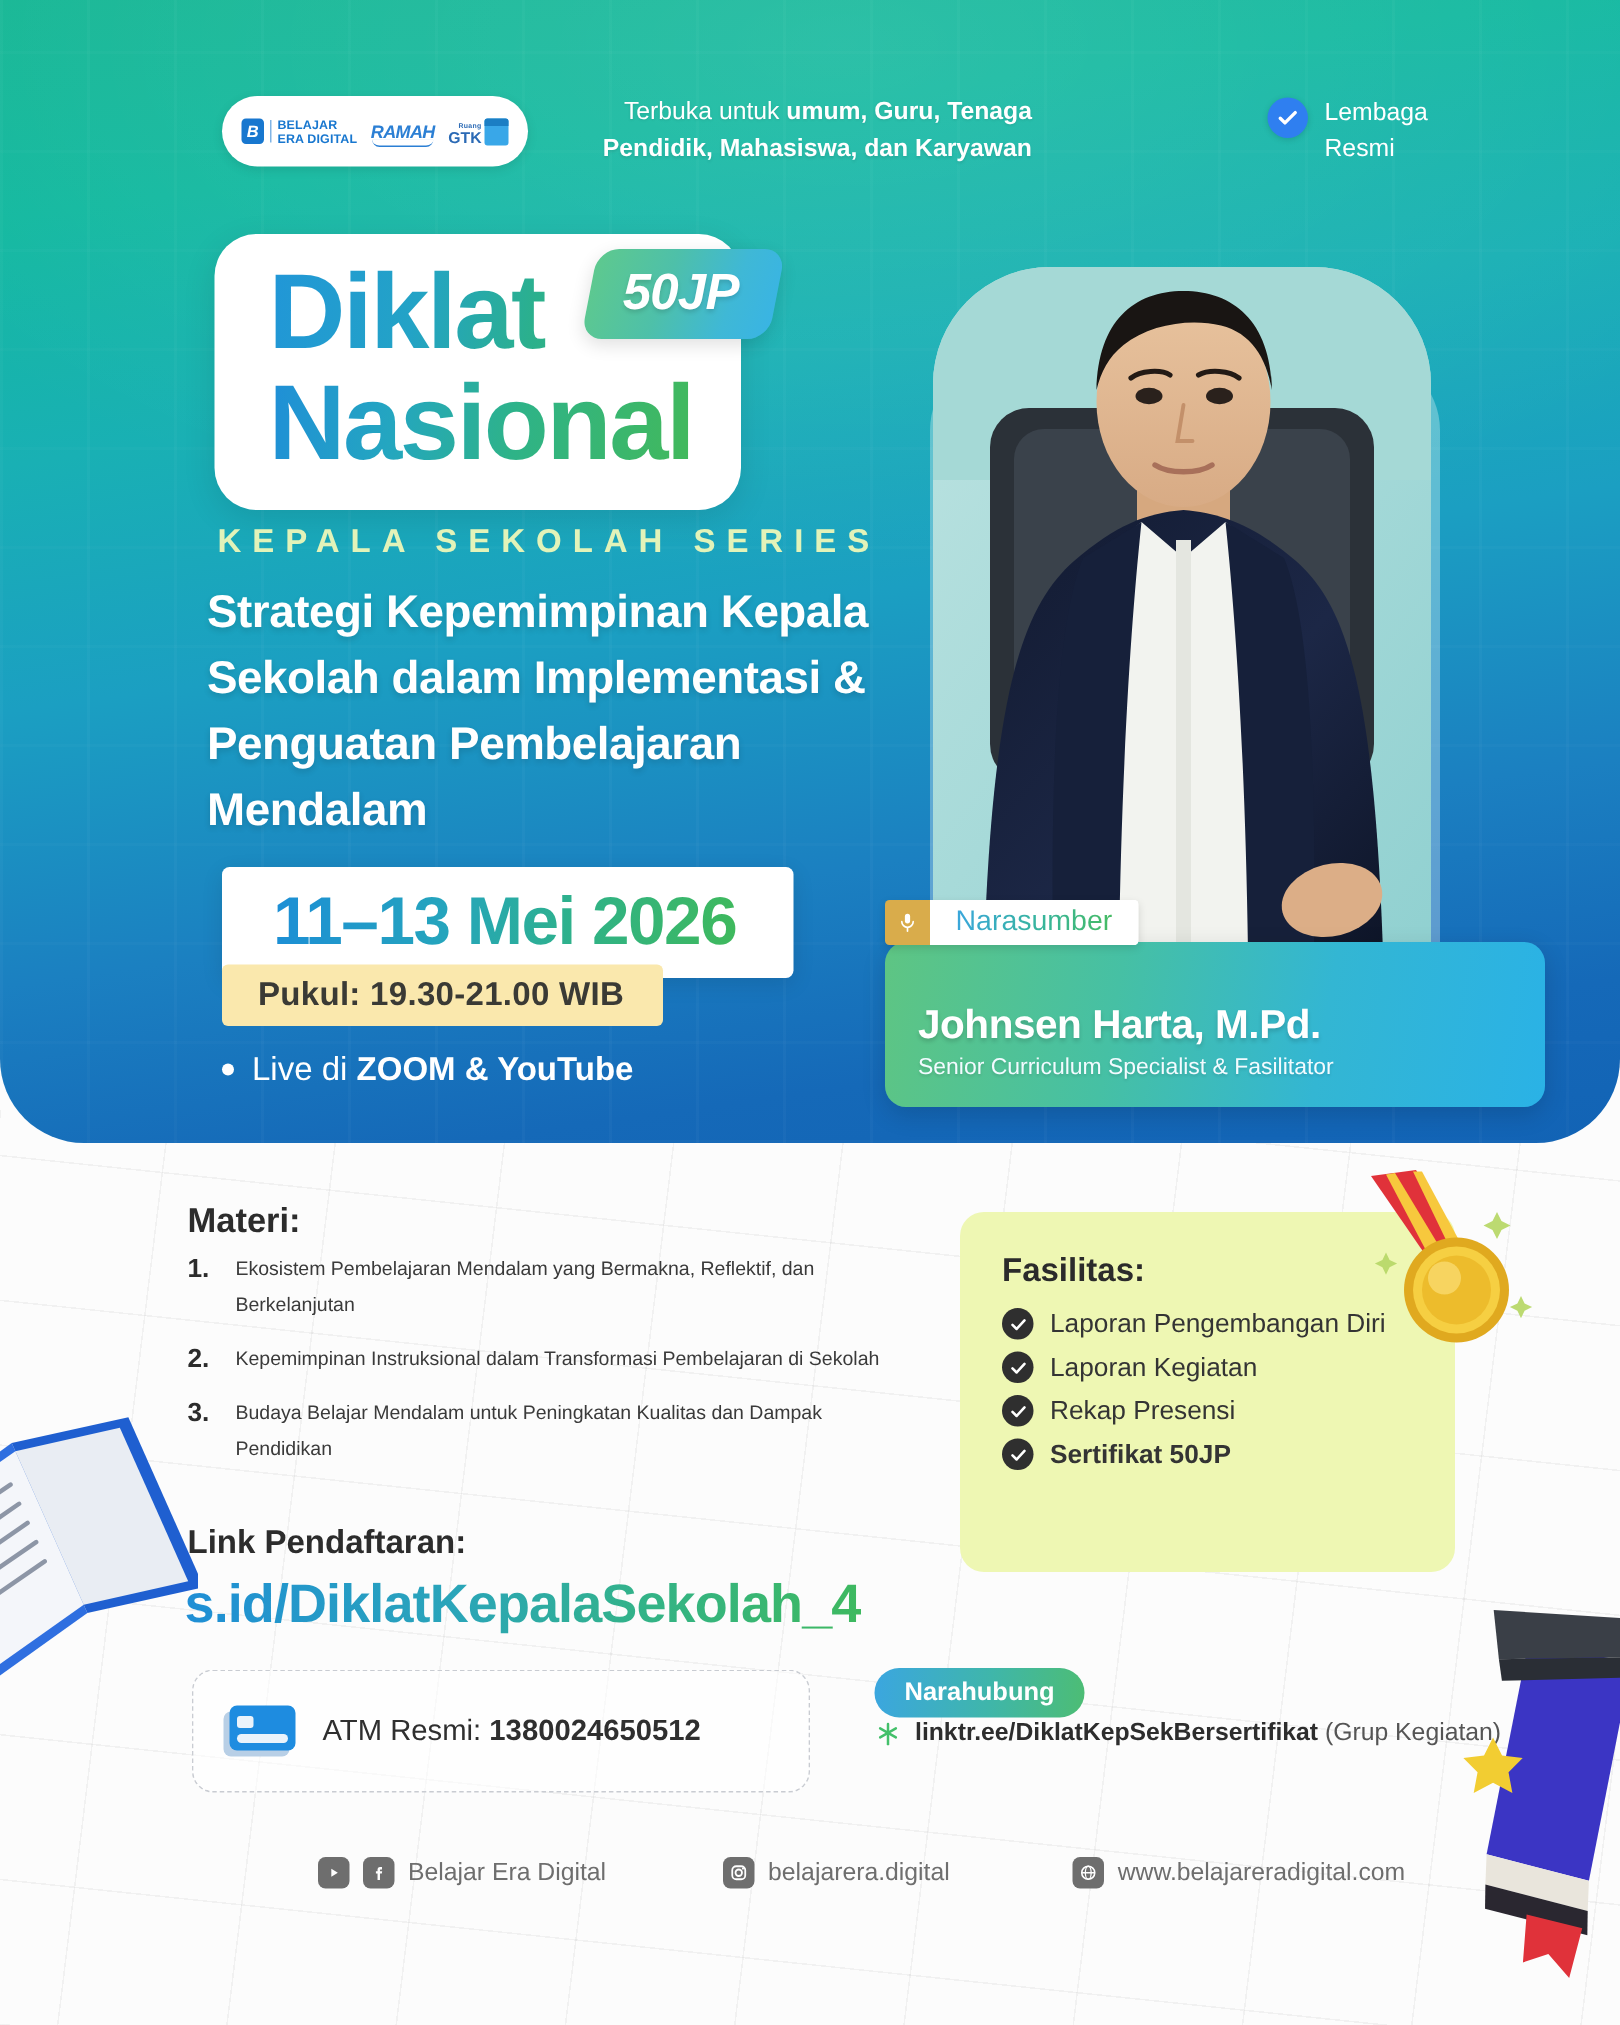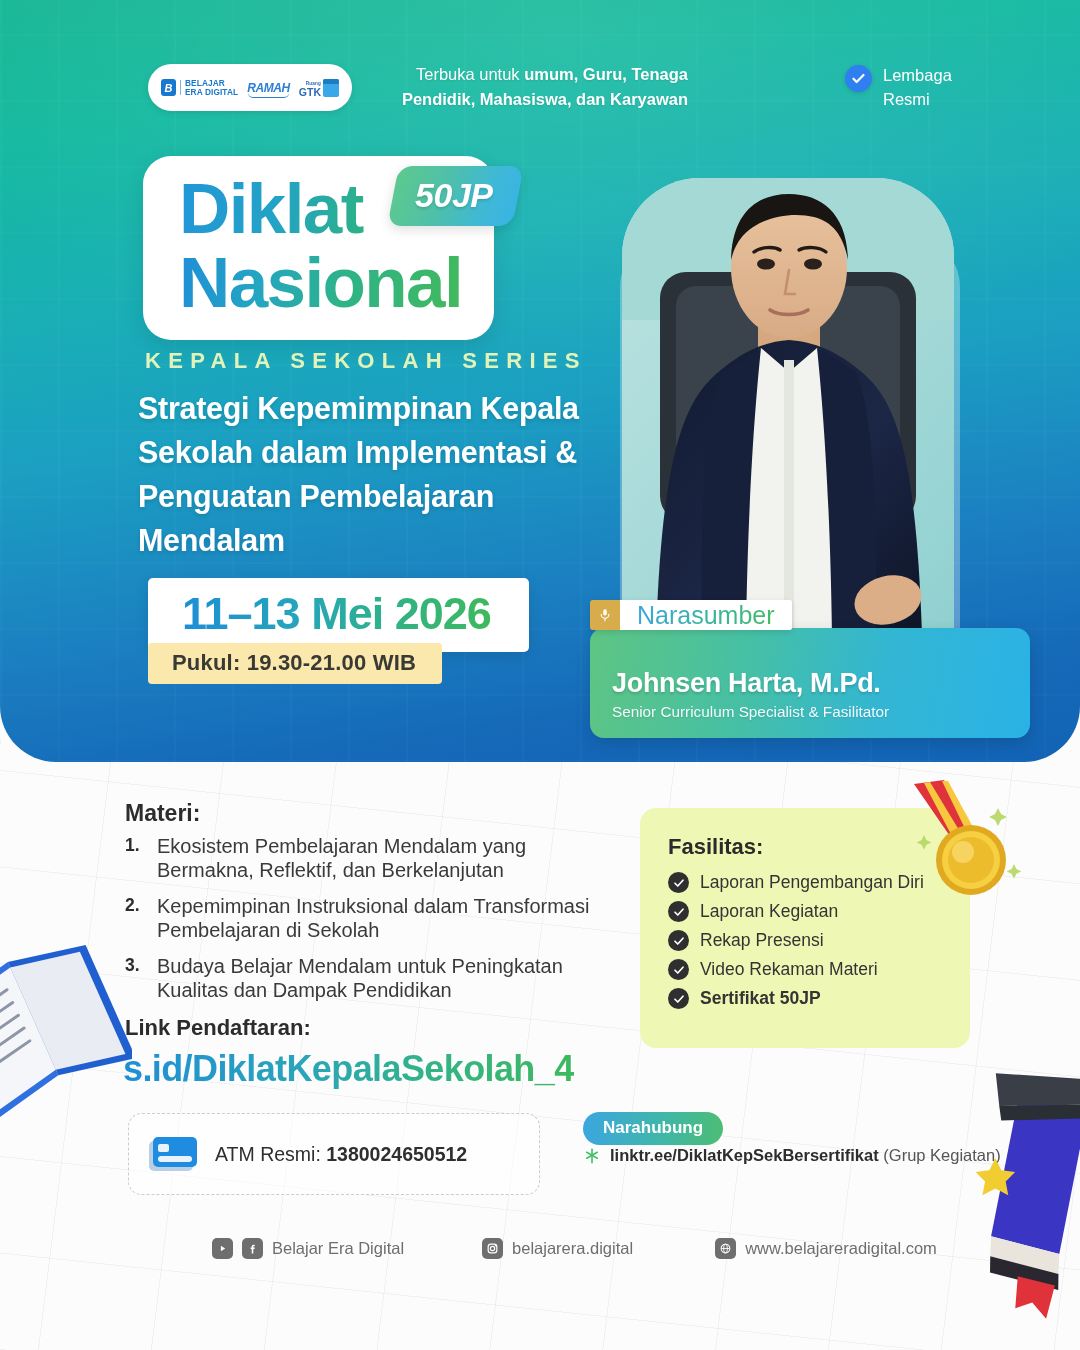--- a/index.html
+++ b/index.html
@@ -170,29 +170,29 @@
   }
   .nara-ico{width:30px;background:#d9ac4b;display:flex;align-items:center;justify-content:center;}
   .nara-ico svg{width:14px;height:16px;}
   .nara-lbl{
     background:#fff;padding:0 17px;display:flex;align-items:center;
     font-size:19px;font-weight:normal;
     background-image:linear-gradient(#fff,#fff);
   }
   .nara-lbl span{
     background:linear-gradient(95deg,#3aa6dd 0%,#37b59b 55%,#47bb62 100%);
-    -webkit-background-clip:text;background-clip:text;color:transparent;font-size:25px;
+    -webkit-background-clip:text;background-clip:text;color:transparent;font-size:19px;
   }
 
   
   .materi-h{position:absolute;left:125px;top:800px;font-size:23px;font-weight:bold;color:#2c2c2c;}
   .materi-list{position:absolute;left:125px;top:834px;width:470px;}
   .materi-item{display:flex;gap:10px;margin-bottom:12px;}
   .materi-num{font-size:17.5px;font-weight:bold;color:#2c2c2c;flex:0 0 22px;padding-top:1px;}
-  .materi-txt{font-size:20px;line-height:24px;color:#3a3a3a;}
+  .materi-txt{font-size:13px;line-height:24px;color:#3a3a3a;}
 
   .link-h{position:absolute;left:125px;top:1015px;font-size:22px;font-weight:bold;color:#2c2c2c;}
   .link-url{
     position:absolute;left:123px;top:1048px;font-size:36px;font-weight:bold;letter-spacing:-.6px;
     background:linear-gradient(95deg,#1f8ed6 0%,#2aa5b9 40%,#33b387 68%,#3eb95f 100%);
     -webkit-background-clip:text;background-clip:text;color:transparent;
   }
 
   
   .fasil{
@@ -356,20 +356,24 @@
 
     <div class="kicker">KEPALA SEKOLAH SERIES</div>
     <div class="lead">Strategi Kepemimpinan Kepala Sekolah dalam Implementasi &amp; Penguatan Pembelajaran Mendalam</div>
 
     <div class="date-card">
       <span>11–13 Mei 2026</span>
     </div>
     <div class="time-card">
       <span>Pukul: 19.30-21.00 WIB</span>
     </div>
+    <div class="live">
+      <span class="dot"></span>
+      <span class="lt"><span>Live di </span><b>ZOOM &amp; YouTube</b></span>
+    </div>
 
     <div class="spk-card">
       <div class="spk-name">Johnsen Harta, M.Pd.</div>
       <div class="spk-role">
         <div>Senior Curriculum Specialist &amp; Fasilitator</div>
       </div>
     </div>
     <div class="nara-tab">
       <div class="nara-ico">
         <svg viewBox="0 0 24 24">
@@ -421,28 +425,20 @@
         </div>
       <div class="fasil-txt">Laporan Kegiatan</div>
     </div>
     <div class="fasil-item">
       <div class="fasil-check">
           <svg viewBox="0 0 24 24">
             <path d="M4 12.5l5.5 5.5L20 6.5" stroke="#fff" stroke-width="3.4" fill="none" stroke-linecap="round" stroke-linejoin="round"></path>
           </svg>
         </div>
       <div class="fasil-txt">Rekap Presensi</div>
-    </div>
-    <div class="fasil-item">
-      <div class="fasil-check">
-          <svg viewBox="0 0 24 24">
-            <path d="M4 12.5l5.5 5.5L20 6.5" stroke="#fff" stroke-width="3.4" fill="none" stroke-linecap="round" stroke-linejoin="round"></path>
-          </svg>
-        </div>
-      <div class="fasil-txt">Video Rekaman Materi</div>
     </div>
     <div class="fasil-item">
       <div class="fasil-check">
           <svg viewBox="0 0 24 24">
             <path d="M4 12.5l5.5 5.5L20 6.5" stroke="#fff" stroke-width="3.4" fill="none" stroke-linecap="round" stroke-linejoin="round"></path>
           </svg>
         </div>
       <div class="fasil-txt bold">Sertifikat 50JP</div>
     </div>
   </div>

